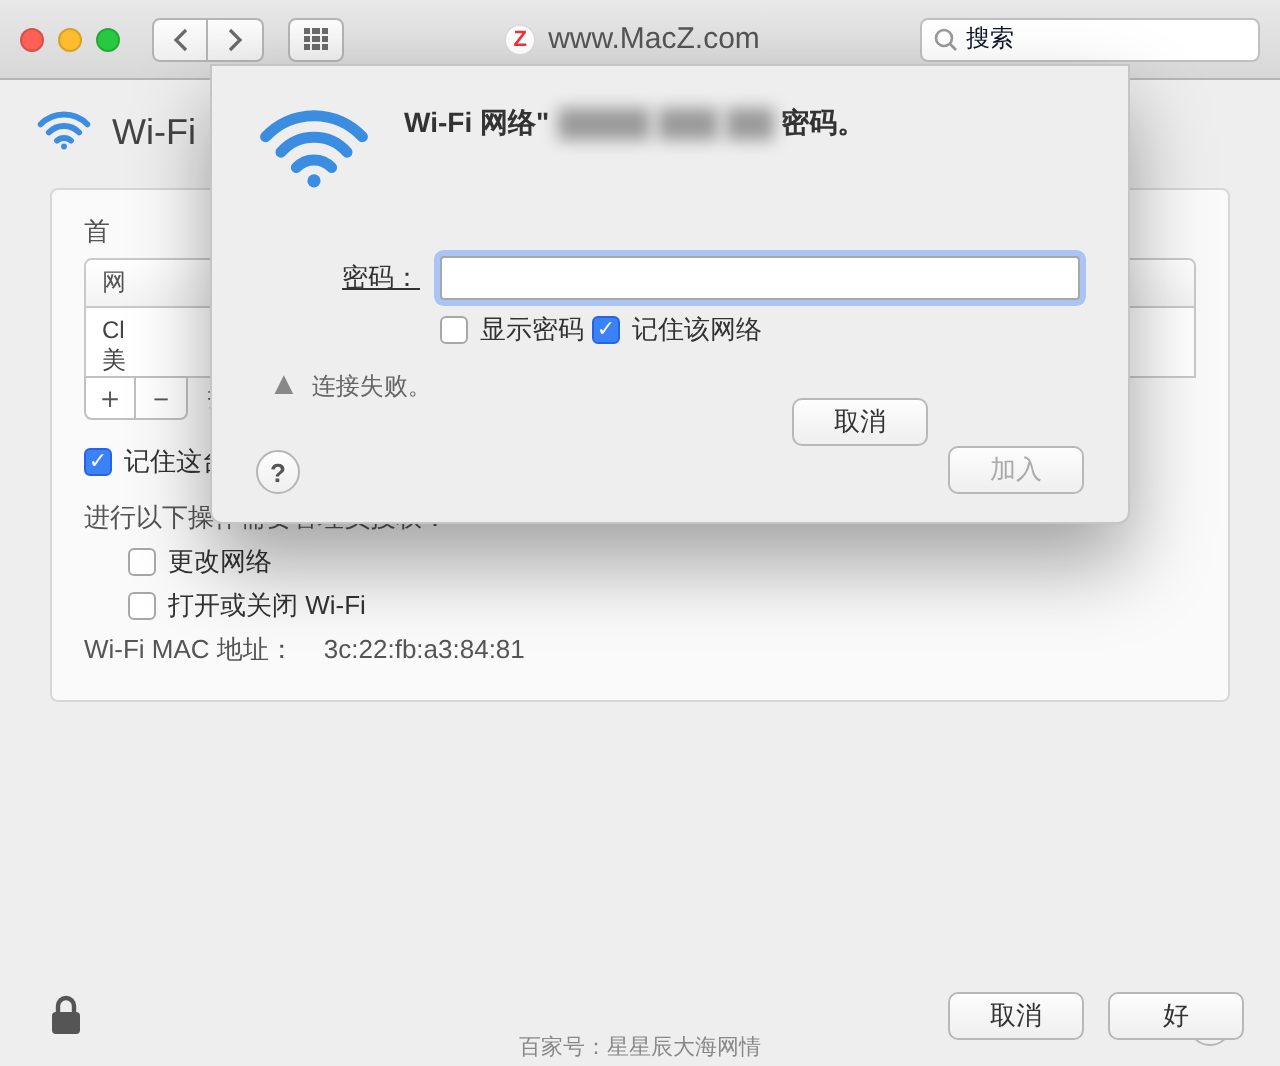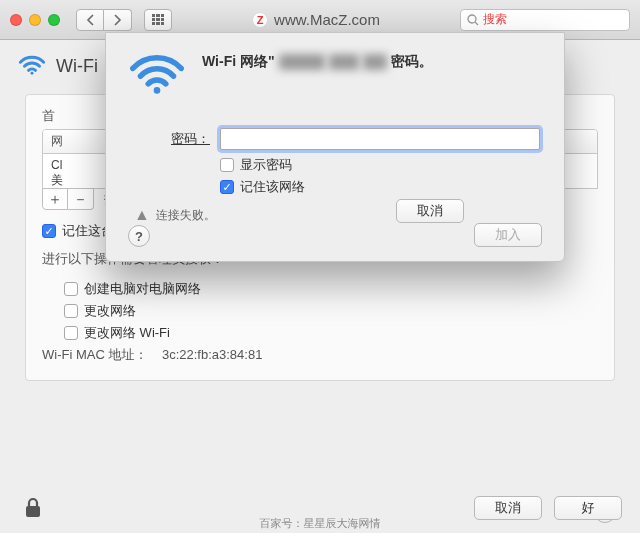--- a/index.html
+++ b/index.html
@@ -63,21 +63,21 @@
     width:16px; height:16px; border-radius:50%;
     background:#fff; color:#e33; font-weight:bold;
     display:flex; align-items:center; justify-content:center;
     font-size:11px; border:1px solid #ddd;
   }
   .search {
     width: 170px; height: 22px;
     border: 1px solid #c0c0c0; border-radius: 4px;
     background: #fff;
     display:flex; align-items:center; gap:4px; padding: 0 6px;
-    color:#ef4444; font-size: 12px;
+    color:#0f172a; font-size: 12px;
   }
   .content {
     padding: 14px 18px 0 18px;
     position: relative;
     height: calc(100% - 40px);
   }
   .sidebar-hdr {
     display:flex; align-items:center; gap:10px;
     margin-bottom: 16px;
   }
@@ -160,21 +160,21 @@
   .blur2 { width:30px; height:16px; display:inline-block;}
   .blur3 { width:24px; height:16px; display:inline-block;}
   .form-row { display:flex; align-items:center; margin-top:28px;text-decoration:underline; }
   .form-label { width:80px; text-align:right; margin-right:10px; color:#333; }
   .pw-input {
     flex:1; height:22px; border:1px solid #a8a8a8; border-radius:2px;
     box-shadow: 0 0 0 3px rgba(88,144,255,.45);
     background:#fff; padding:0 6px; font-size:13px;
     outline:none;
   }
-  .opts { margin-left:90px; margin-top:6px; display:flex; flex-direction:column; gap:4px;}
+  .opts { margin-left:90px; margin-top:6px; display:flex; gap:4px;}
   .err-row { display:flex; align-items:center; gap:6px; margin-top:10px; color:#666; font-size:12px; margin-left:4px;}
   .warn-icon { color:#888; font-size:16px; }
   .dlg-footer { position:absolute; bottom:14px; right:22px; display:flex; gap:10px; align-items:center;}
   .dlg-help {
     position:absolute; bottom:14px; left:22px;
     width:22px; height:22px; border-radius:50%;
     border:1px solid #b5b5b5; background:linear-gradient(#fdfdfd,#efefef);
     display:flex; align-items:center; justify-content:center; font-weight:bold; color:#555;
   }
 </style>
@@ -257,31 +257,27 @@
         </div>
         <span class="hint">拖移网络使它们按您喜欢的顺序排列。</span>
       </div>
 
       <div class="check-row">
         <span class="check checked"></span>
         <span>记住这台电脑所加入的网络</span>
       </div>
 
       <div class="sub-title">进行以下操作需要管理员授权：</div>
-      <div class="check-row indent">
-        <span class="check"></span>
-        <span>创建电脑对电脑网络</span>
-      </div>
       <div class="check-row indent" style="margin-top:4px;">
         <span class="check"></span>
         <span>更改网络</span>
       </div>
       <div class="check-row indent" style="margin-top:4px;">
         <span class="check"></span>
-        <span>更改网络 Wi-Fi</span>
+        <span>打开或关闭 Wi-Fi</span>
       </div>
 
       <div class="mac-line">
         <span>Wi-Fi MAC 地址：</span>
         <span>&nbsp;&nbsp;</span>
         <span>3c:22:fb:a3:84:81</span>
       </div>
 
       <div class="help-btn">?</div>
     </div>

